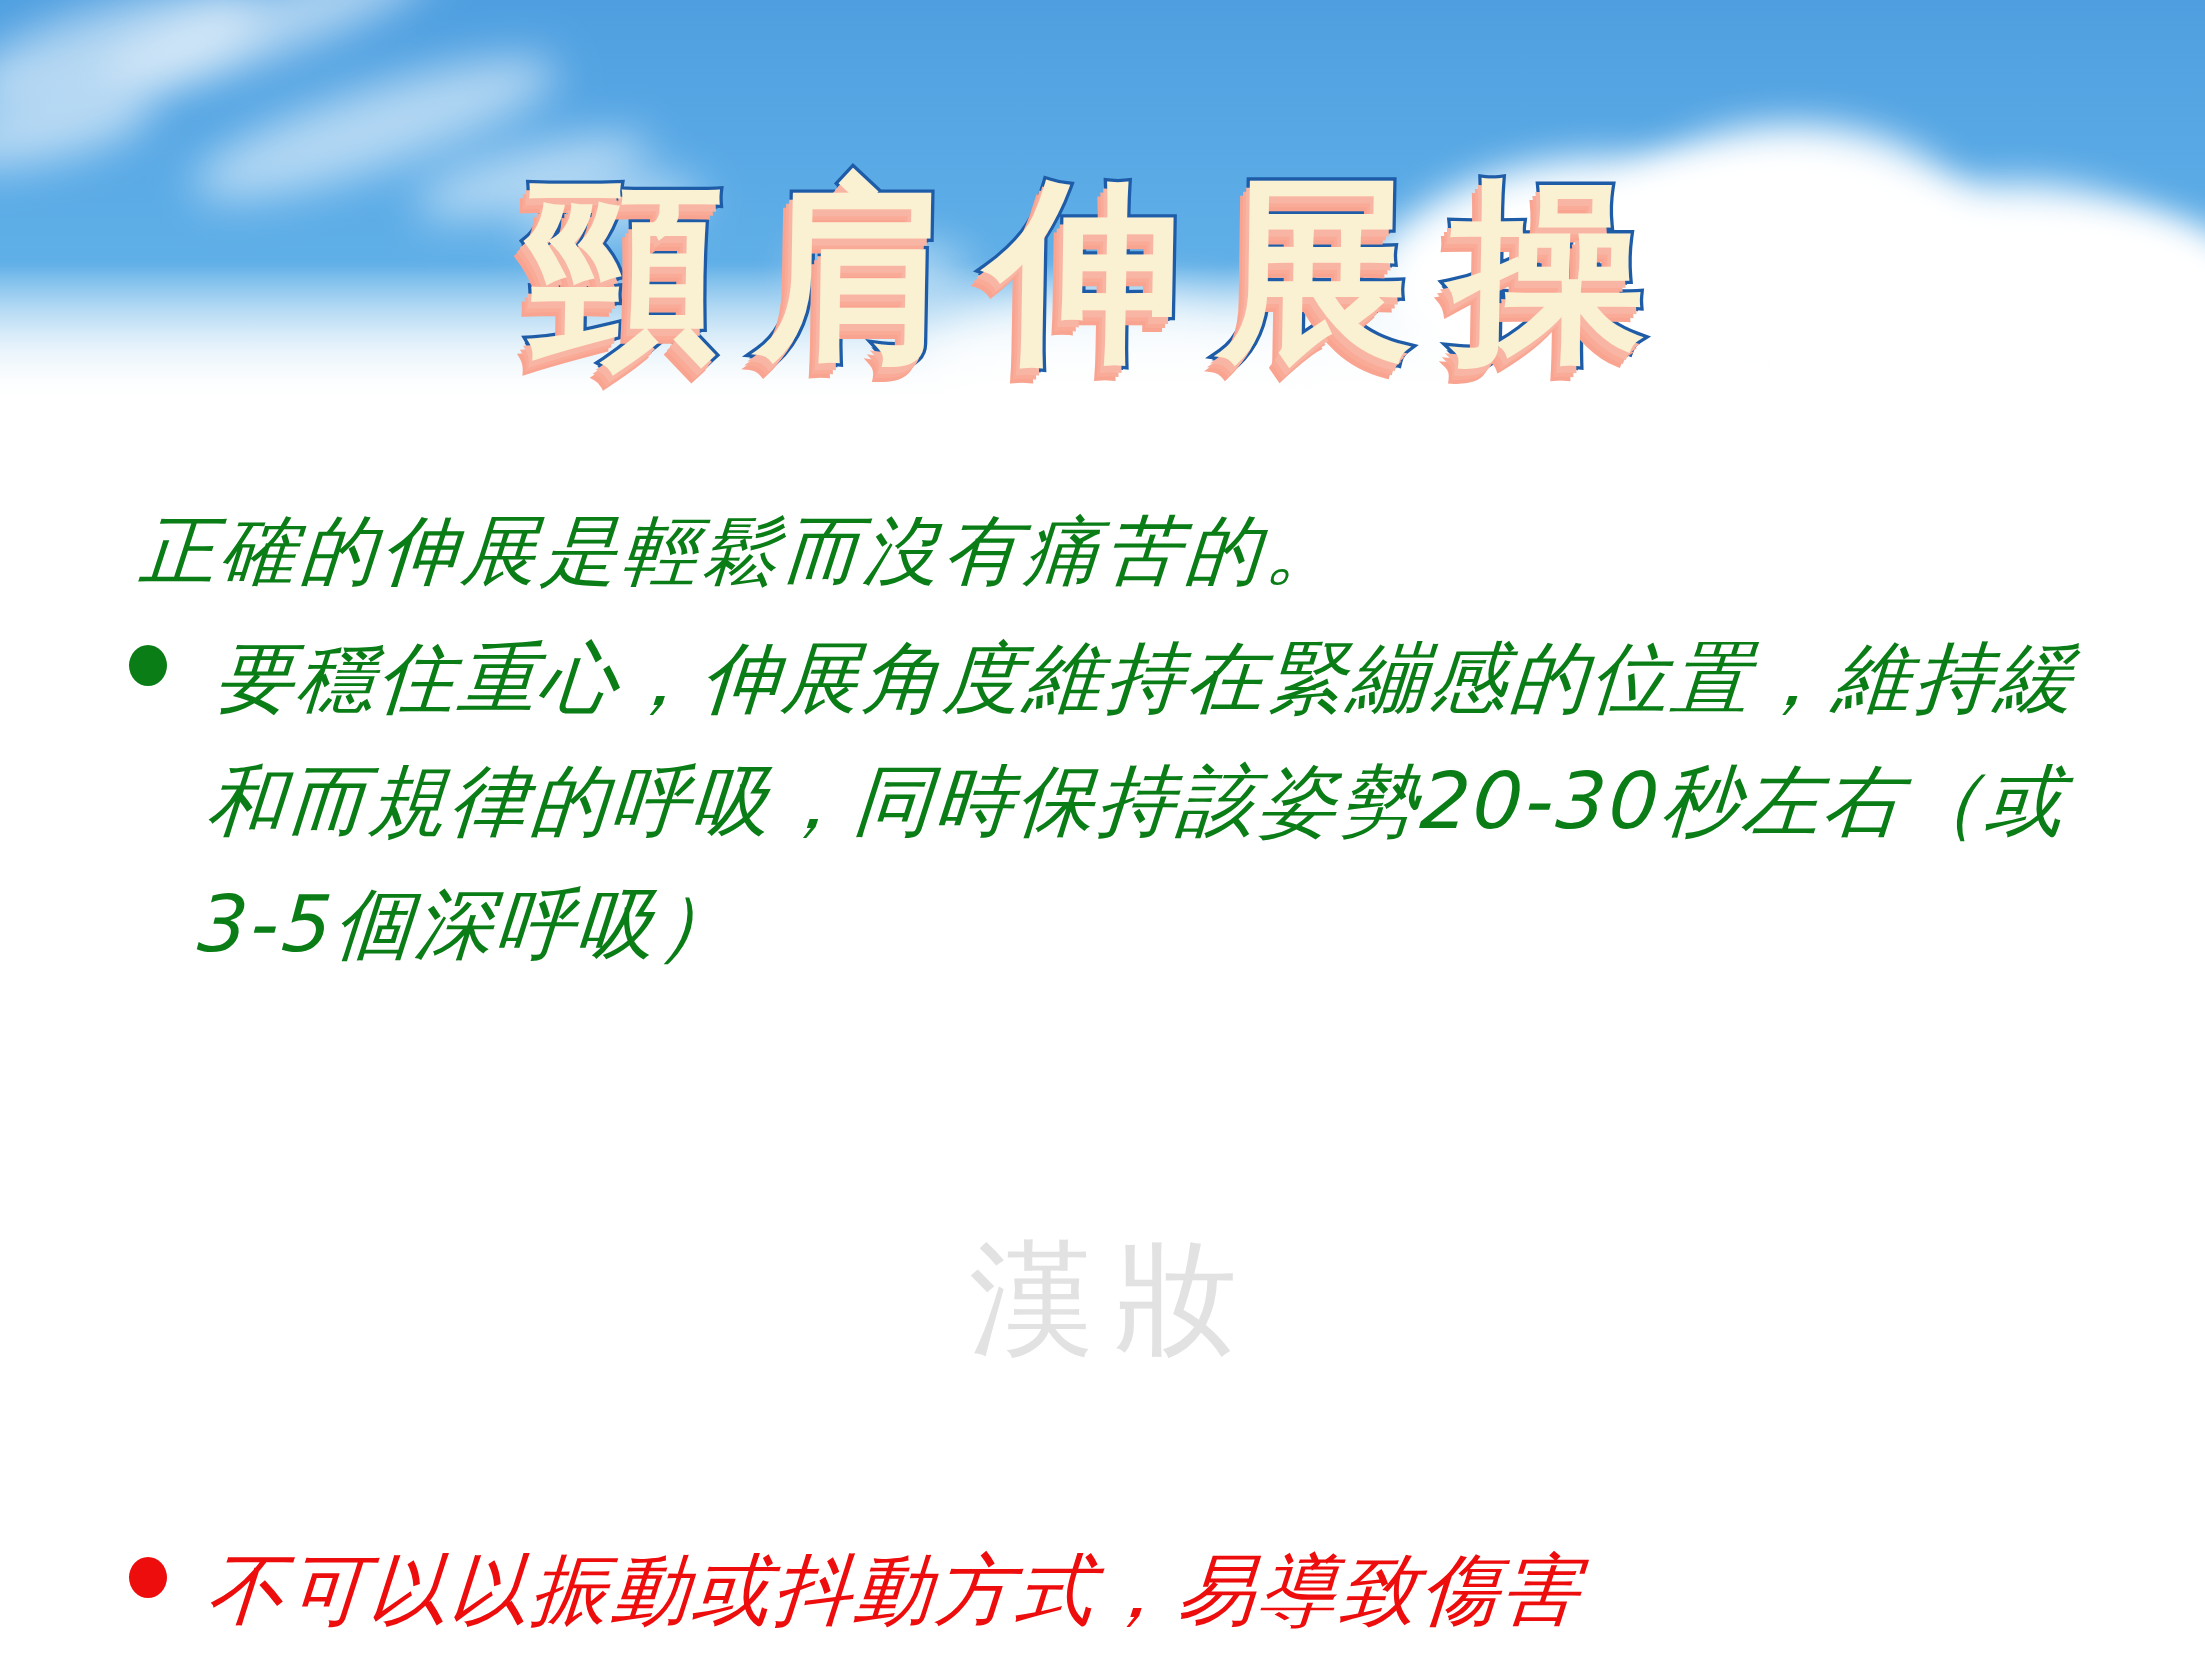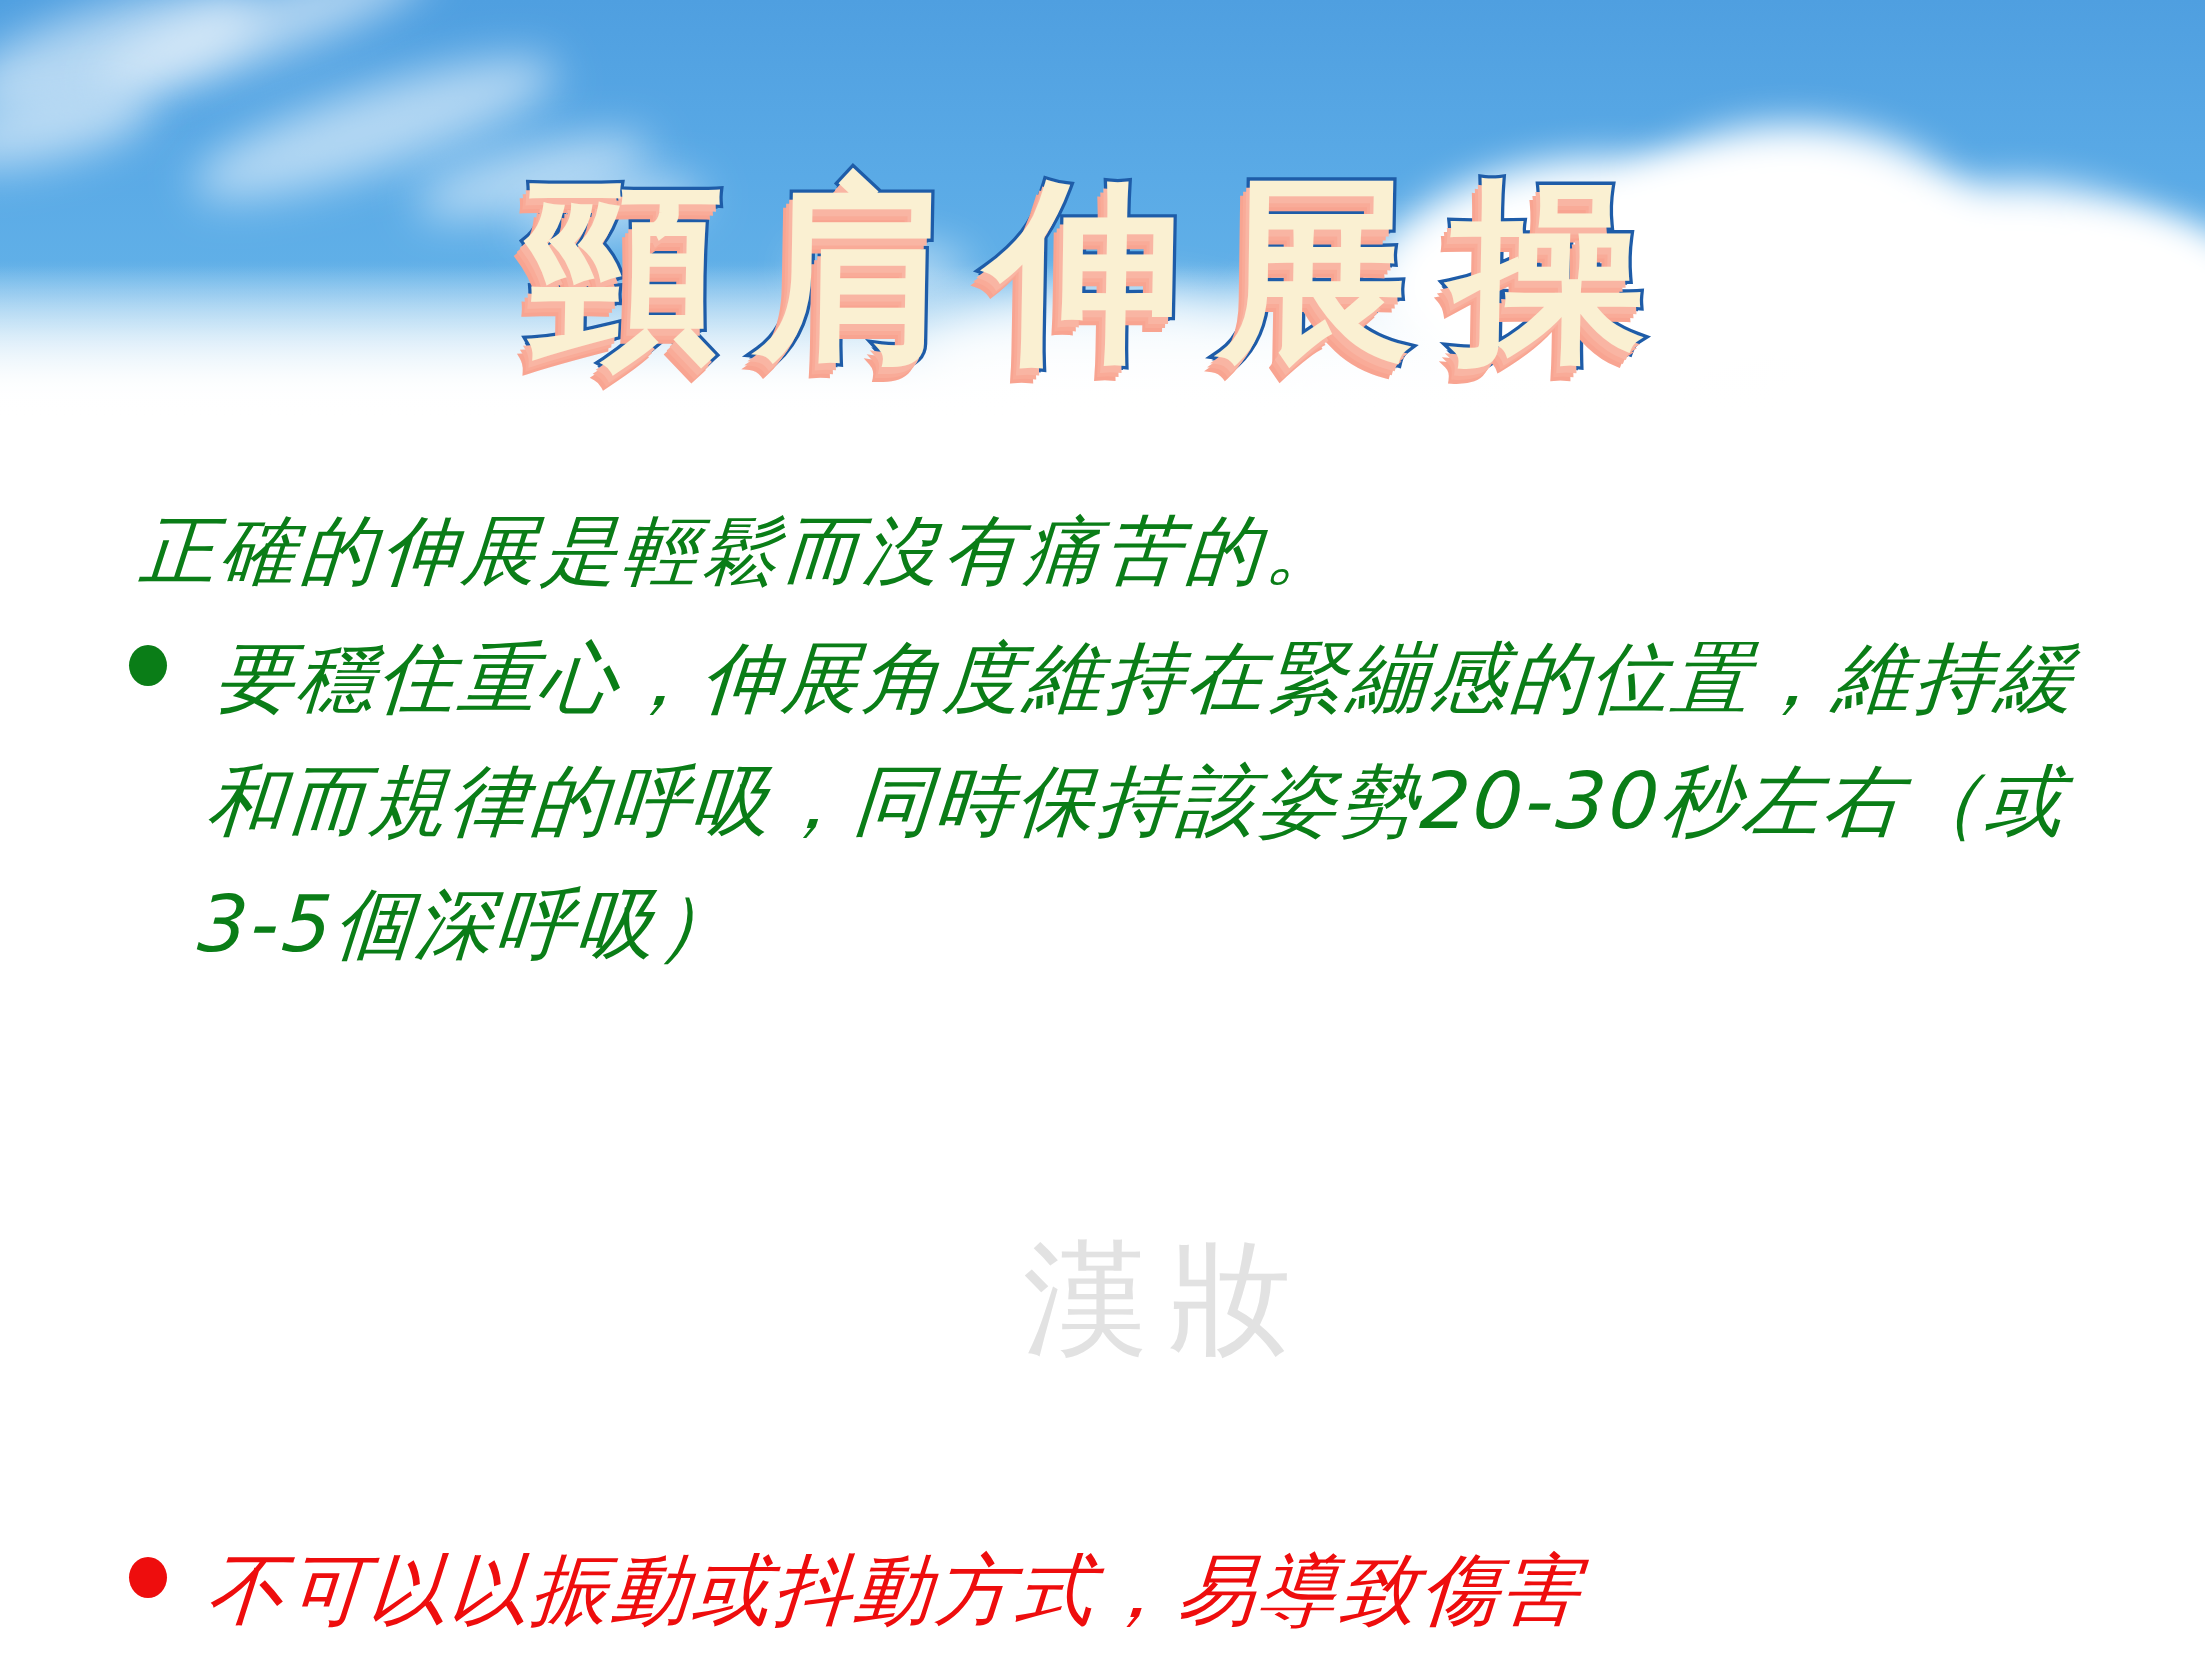--- a/index.html
+++ b/index.html
@@ -81,21 +81,21 @@
       -9.6px 15.4px 0 #f8a491,
       -2.2px  3.7px 0 #1e5ca8;
     transform:skewX(-1deg);
   }
 
   
   .body-area{
     position:absolute;left:0;top:470px;width:2205px;height:809px;
   }
   .watermark{
-    position:absolute;left:1023px;top:766px;
+    position:absolute;left:969px;top:766px;
     font-family:"DejaVu Serif","Liberation Serif",serif;
     font-size:125px;line-height:1;
     color:#e2e2e2;
     letter-spacing:19px;
     white-space:nowrap;
     z-index:1;
     user-select:none;
   }
   .text-layer{position:absolute;inset:0;z-index:2;}
 

